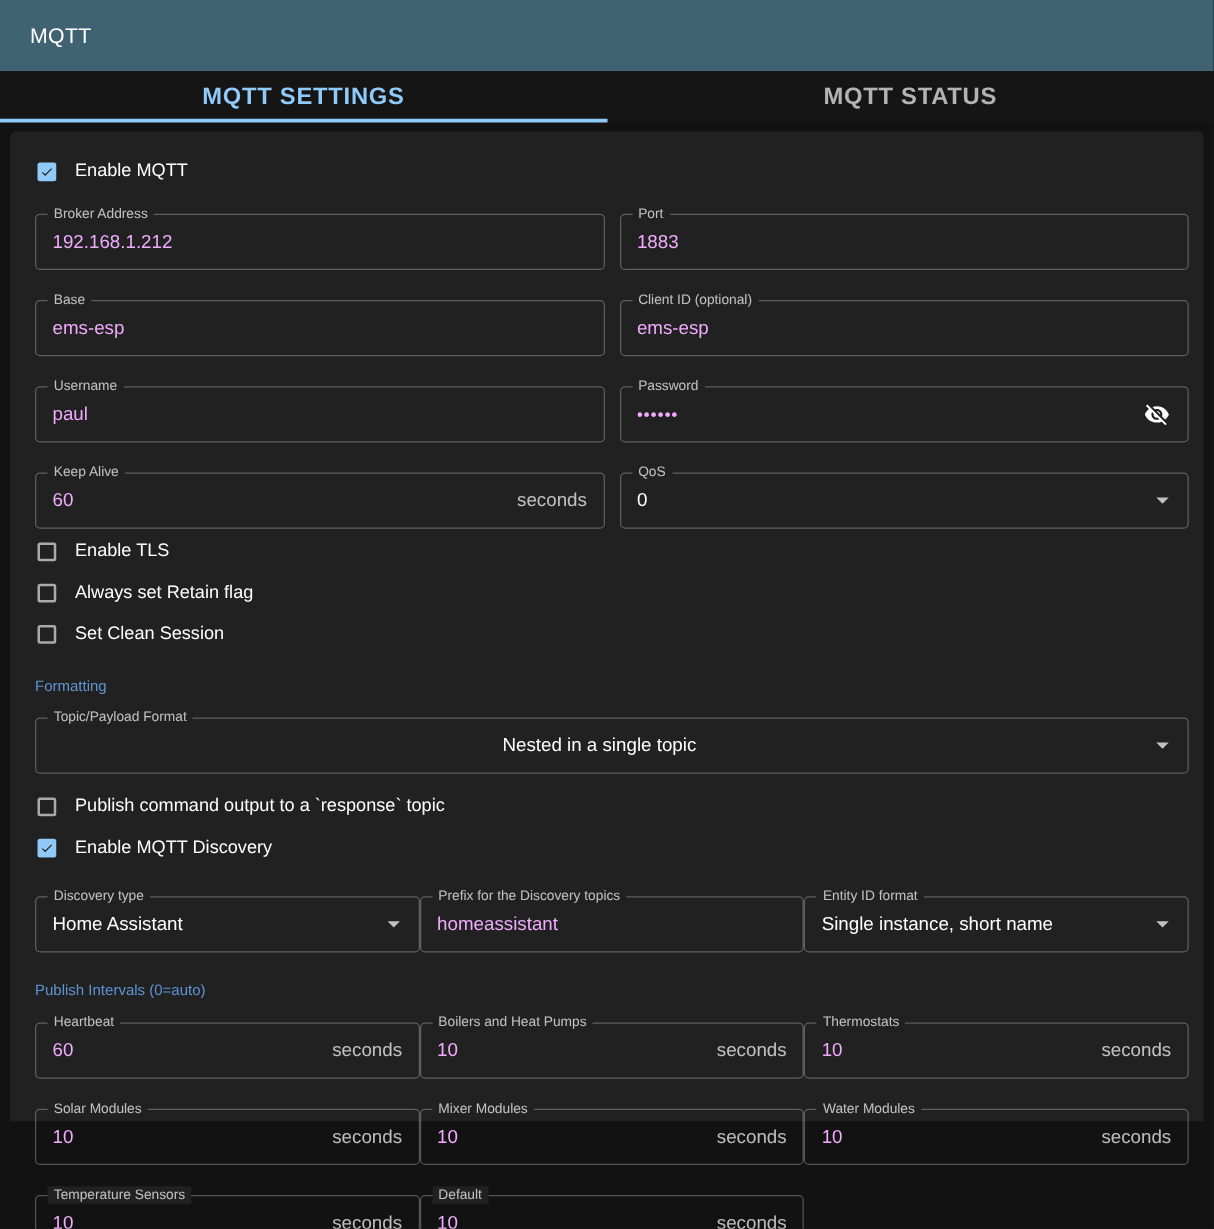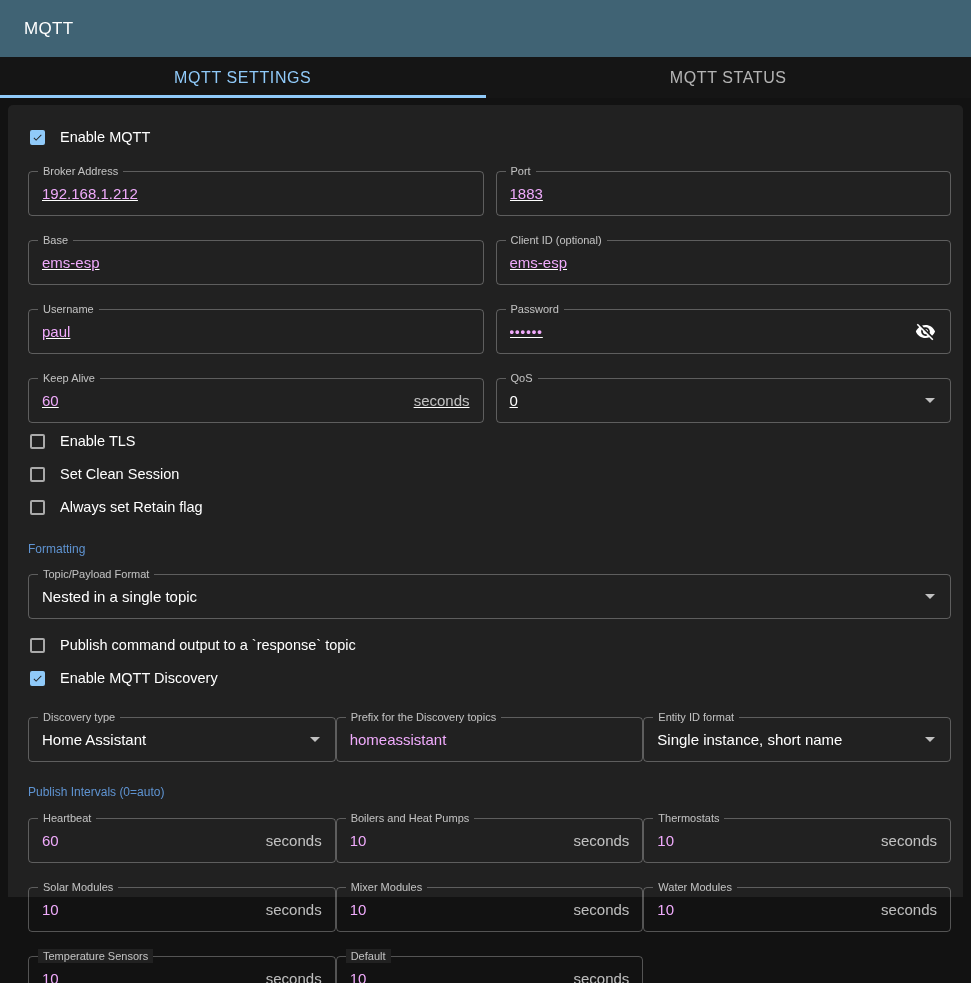--- a/index.html
+++ b/index.html
@@ -24,21 +24,21 @@
     display: flex; align-items: center; padding: 0 24px;
   }
   .appbar-title { font-size: 17px; font-weight: 500; letter-spacing: 0.3px; color: #fff; }
 
   
   .tabbar {
     height: 41px; background: #151515; display: flex; position: relative;
   }
   .tab {
     flex: 1 1 50%; display: flex; align-items: center; justify-content: center;
-    font-size: 16px; font-weight: 400; letter-spacing: 0.6px; text-transform: uppercase;
+    font-size: 19px; font-weight: 700; letter-spacing: 0.6px; text-transform: uppercase;
     color: rgba(255,255,255,0.68); cursor: pointer; position: relative;
   }
   .tab.active { color: var(--accent); }
   .tab.active::after {
     content: ""; position: absolute; left: 0; right: 0; bottom: 0;
     height: 3px; background: var(--accent);
   }
 
   
   .card {
@@ -54,21 +54,21 @@
     width: 15px; height: 15px; border: 2px solid rgba(255,255,255,0.62);
     border-radius: 2px; flex: none; display: flex; align-items: center; justify-content: center;
     cursor: pointer; background: transparent;
   }
   .cb .check { display: none; width: 15px; height: 15px; }
   .cb.checked { background: var(--accent); border-color: var(--accent); }
   .cb.checked .check { display: block; }
   .cb-label { font-size: 14.5px; color: #fff; }
 
   
-  .row2 { display: grid; grid-template-columns: 1fr 1fr; column-gap: 12px; margin-top: 24px; text-decoration: underline; }
+  .row2 { display: grid; grid-template-columns: 1fr 1fr; column-gap: 12px; margin-top: 24px; }
   .row3 { display: grid; grid-template-columns: 1fr 1fr 1fr; margin-top: 26px; }
   .field {
     position: relative; height: 45px;
     border: 1px solid rgba(255,255,255,0.28); border-radius: 4px;
     display: flex; align-items: center; padding: 0 13px;
     background: transparent;
   }
   .field-label {
     position: absolute; top: -8px; left: 9px;
     font-size: 11px; color: rgba(255,255,255,0.72);
@@ -91,21 +91,21 @@
   .select { cursor: pointer; }
 
   
   .section-heading {
     font-size: 12px; font-weight: 400; color: var(--heading);
     margin: 0; line-height: 22px;
   }
   .mt21 { margin-top: 21px; }
   .mt17 { margin-top: 17px; }
   .mt20 { margin-top: 8px; }
-  .mt12 { margin-top: 12px; }
+  .mt12 { margin-top: 12px; text-align: center; }
   .mt13 { margin-top: 13px; }
   .cb-gap { margin-top: 13px; }
   .pw-dots input { letter-spacing: 1px; font-weight: 700; font-size: 13px; }
 </style>
 </head>
 <body>
 
 <header class="appbar">
   <div class="appbar-title">MQTT</div>
 </header>
@@ -180,27 +180,27 @@
   <div class="cb-row mt20">
     <span class="cb">
       
     </span>
     <span class="cb-label">Enable TLS</span>
   </div>
   <div class="cb-row cb-gap">
     <span class="cb">
       
     </span>
+    <span class="cb-label">Always set Retain flag</span>
+  </div>
+  <div class="cb-row cb-gap">
+    <span class="cb">
+      
+    </span>
     <span class="cb-label">Set Clean Session</span>
-  </div>
-  <div class="cb-row cb-gap">
-    <span class="cb">
-      
-    </span>
-    <span class="cb-label">Always set Retain flag</span>
   </div>
 
   <h2 class="section-heading mt21">Formatting</h2>
 
   <div class="field select mt12" style="margin-top:14px;">
     <span class="field-label">Topic/Payload Format</span>
     <span class="value">Nested in a single topic</span>
     <span class="arrow"></span>
   </div>
 

